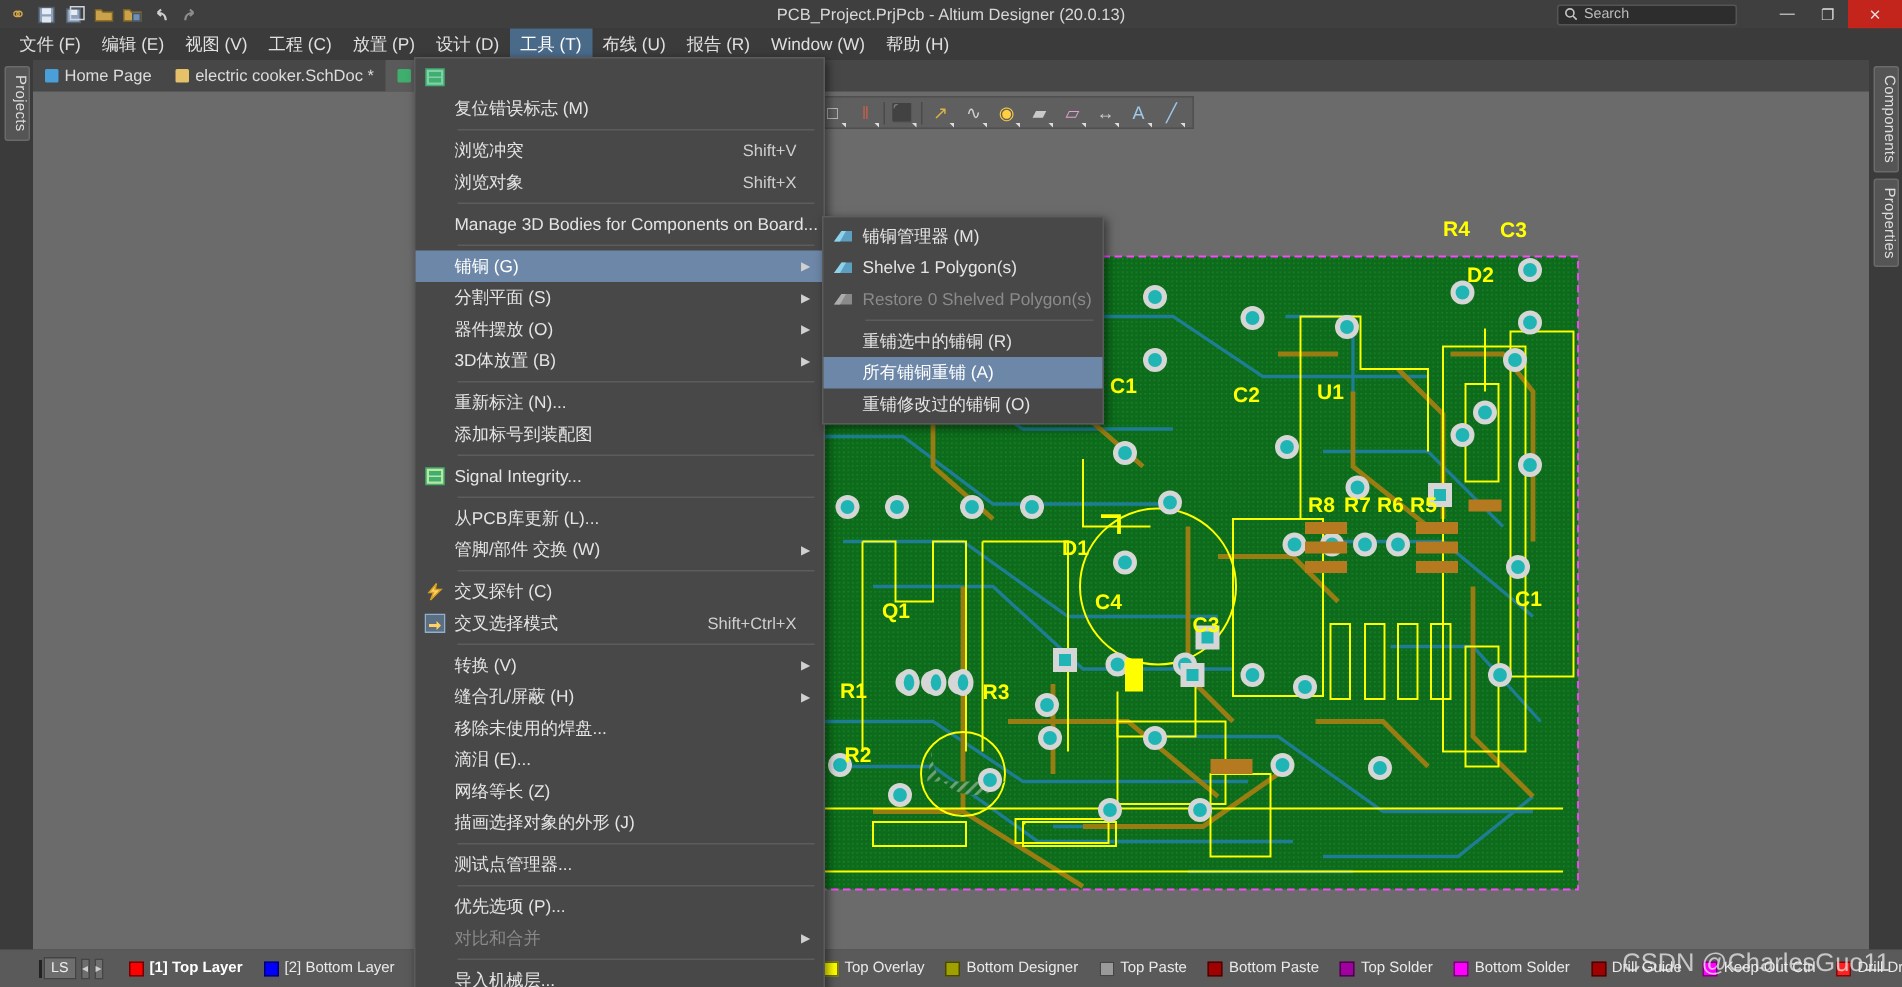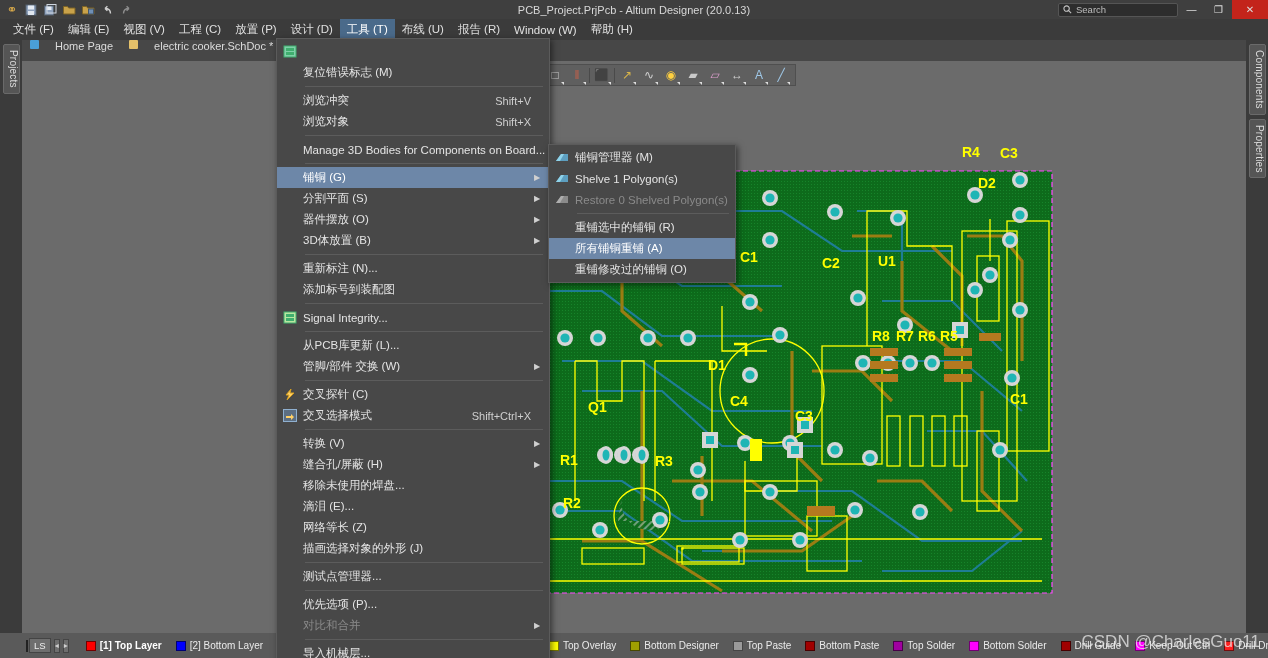--- a/index.html
+++ b/index.html
@@ -5,33 +5,33 @@
   * { box-sizing: border-box; margin:0; padding:0; }
   html,body { width:1268px; height:658px; overflow:hidden; background:#3b3b3b; }
   body { font-family:"Liberation Sans", sans-serif; font-size:11px; color:#d4d4d4; }
 
   
   .titlebar{ position:absolute; left:0; top:0; width:1268px; height:19px; background:#3f3f3f; display:flex; align-items:center; }
   .tb-icons{ display:flex; align-items:center; gap:5px; padding-left:5px; }
   .tb-ic{ width:14px; height:14px; display:flex; align-items:center; justify-content:center; font-size:11px; line-height:1; }
   .tb-title{ position:absolute; left:0; right:0; text-align:center; font-size:11px; color:#d8d8d8; pointer-events:none; }
   .tb-right{ margin-left:auto; display:flex; align-items:center; height:19px; }
-  .searchbox{ width:120px; height:14px; background:#2d2d2d; border:1px solid #555; border-radius:2px; display:flex; align-items:center; gap:4px; padding:0 4px; margin-right:0; }
+  .searchbox{ width:120px; height:14px; background:#2d2d2d; border:1px solid #555; border-radius:2px; display:flex; align-items:center; gap:4px; padding:0 4px; margin-right:20px; }
   .searchbox span.lbl{ font-size:9.5px; color:#bdbdbd; }
   .wbtn{ width:27px; height:19px; display:flex; align-items:center; justify-content:center; font-size:10px; color:#ddd; }
   .wbtn.close{ background:#c3241b; width:36px; }
 
   
   .menubar{ position:absolute; left:0; top:19px; width:1268px; height:21px; background:#3b3b3b; display:flex; align-items:center; padding-left:6px; }
   .mb-item{ padding:3px 7px; font-size:11.5px; color:#e0e0e0; white-space:nowrap; }
   .mb-item.open{ background:#4a6a8a; color:#fff; }
 
   
   .tabbar{ position:absolute; left:0; top:40px; width:1268px; height:21px; background:#474747; display:flex; align-items:center; padding-left:22px; }
-  .dtab{ height:21px; display:flex; gap:16px; padding:0 8px; font-size:11px; color:#dcdcdc; white-space:nowrap;}
+  .dtab{ height:21px; display:flex; align-items:center; gap:4px; padding:0 8px; font-size:11px; color:#dcdcdc; white-space:nowrap;}
   .dtab.active{ background:#5a5a5a; }
   .sq{ width:9px;height:9px; display:inline-block; border-radius:1px;}
 
   
   .dock{ position:absolute; top:40px; width:22px; bottom:25px; background:#3b3b3b; }
   .dock.left{ left:0; } .dock.right{ right:0; }
   .vtab{ width:17px; background:#555; border:1px solid #6a6a6a; color:#ddd; font-size:10px;
          writing-mode:vertical-rl; text-align:center; padding:5px 0; margin:4px auto; border-radius:2px; letter-spacing:.2px;}
 
   

